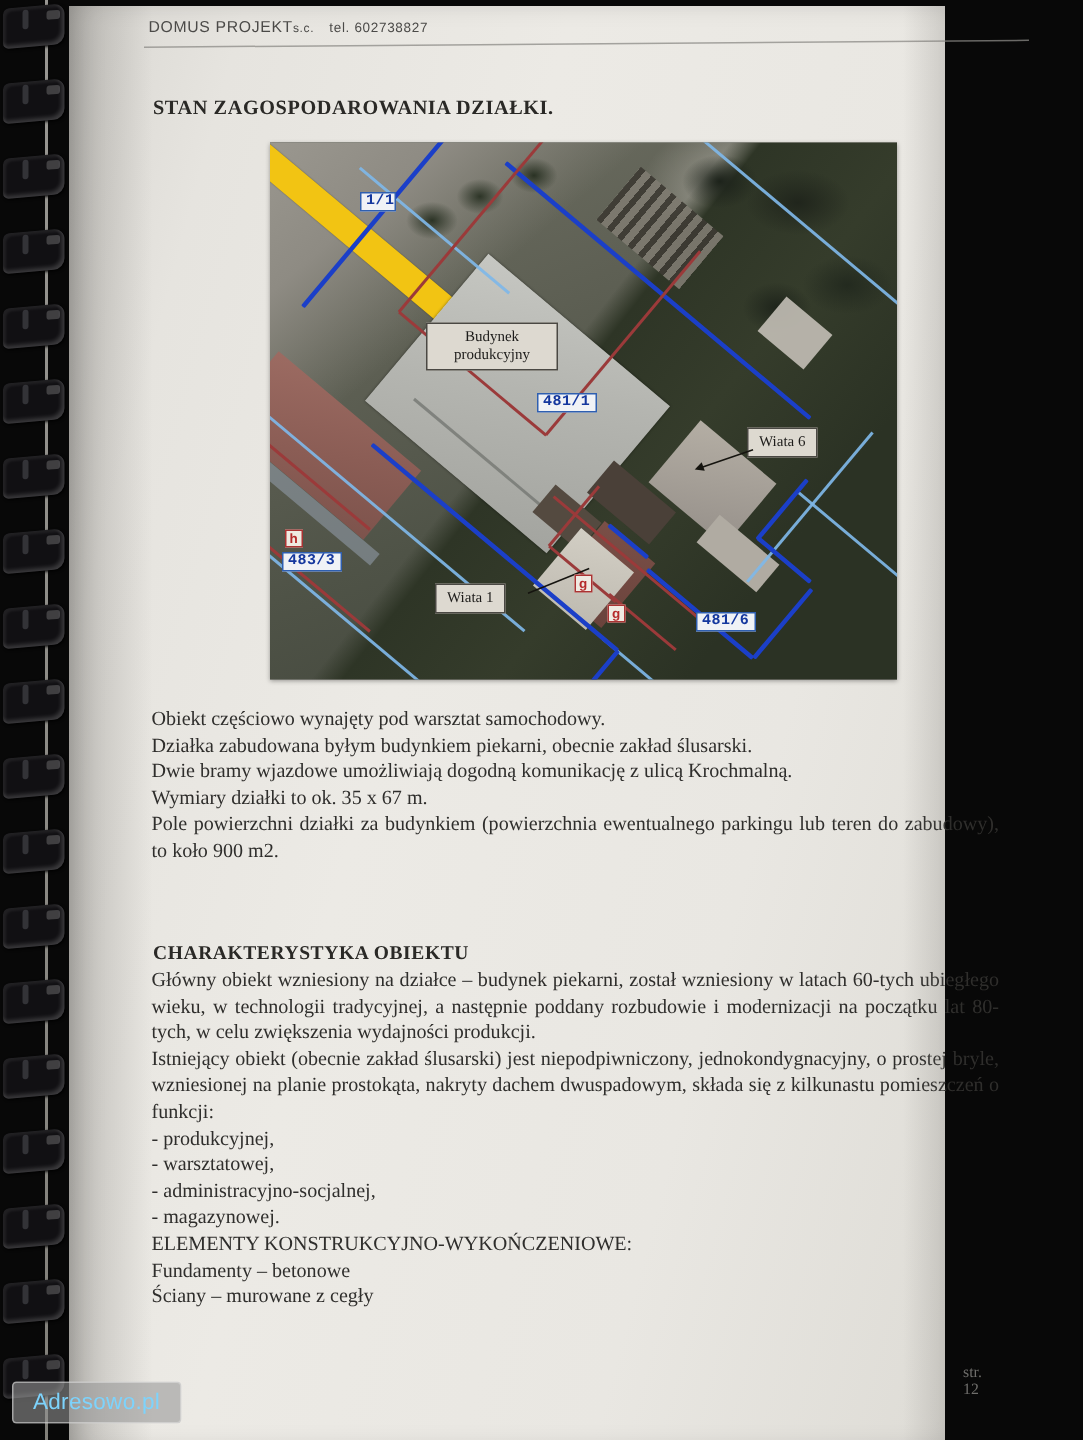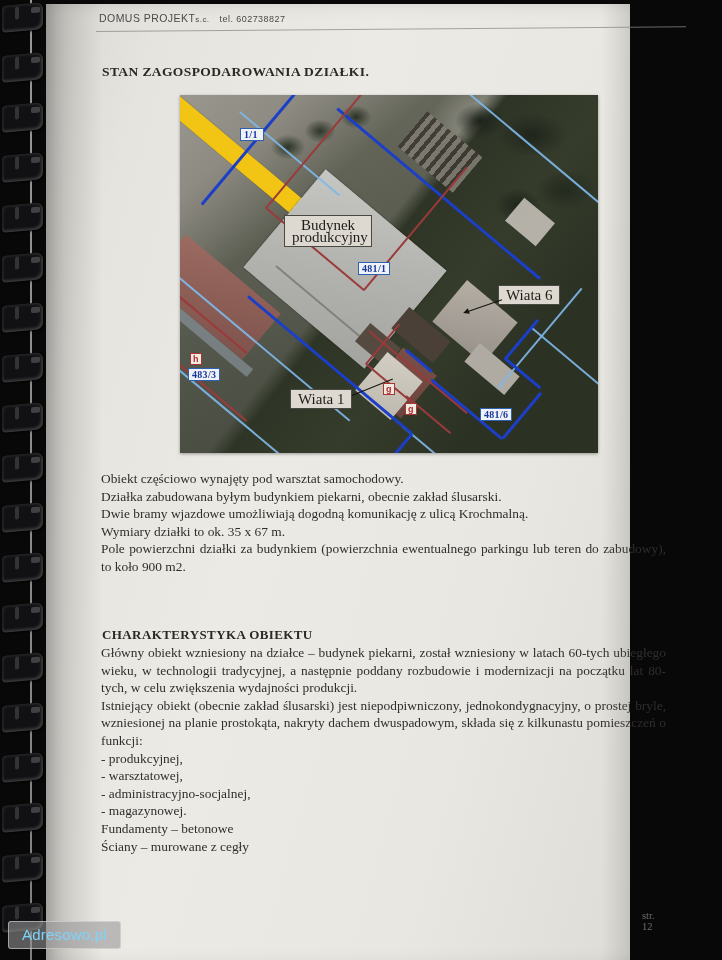--- a/index.html
+++ b/index.html
@@ -363,35 +363,35 @@
     border-radius: 1px;
     transform: rotate(40deg);
   }
 
   
   .map-label {
     position: absolute;
     background: #ddd9d0;
     border: 1px solid #4a4843;
     font-family: "Liberation Serif", serif;
-    font-size: 15px;
+    font-size: 10px;
     line-height: 12px;
     color: #1d1c1a;
     text-align: center;
     padding: 3px 7px;
     white-space: pre-line;
     z-index: 5;
   }
   
   .parcel-num {
     position: absolute;
     background: #f0f2f6;
     border: 1px solid #2f5fb0;
     color: #14379e;
-    font-family: Liberation Serif, serif;
+    font-family: Liberation Mono, monospace;
     font-weight: bold;
     font-size: 10px;
     letter-spacing: .3px;
     padding: 0 3px;
     z-index: 5;
   }
   
   .marker-letter {
     position: absolute;
     background: #efeae2;
@@ -444,20 +444,21 @@
 
   <div class="sec-title" id="title-char">CHARAKTERYSTYKA OBIEKTU</div>
 
   <div class="body-block" id="block-2">
     <p class="just">Główny obiekt wzniesiony na działce – budynek piekarni, został wzniesiony w latach 60-tych ubiegłego wieku, w technologii tradycyjnej, a następnie poddany rozbudowie i modernizacji na początku lat 80-tych, w celu zwiększenia wydajności produkcji.</p>
     <p class="just">Istniejący obiekt (obecnie zakład ślusarski) jest niepodpiwniczony, jednokondygnacyjny, o prostej bryle, wzniesionej na planie prostokąta, nakryty dachem dwuspadowym, składa się z kilkunastu pomieszczeń o funkcji:</p>
     <p>- produkcyjnej,</p>
     <p>- warsztatowej,</p>
     <p>- administracyjno-socjalnej,</p>
     <p>- magazynowej.</p>
+    <p>ELEMENTY KONSTRUKCYJNO-WYKOŃCZENIOWE:</p>
     <p>Fundamenty – betonowe</p>
     <p>Ściany – murowane z cegły</p>
   </div>
 
   <div class="footer-page">str. 12</div>
 </div>
 
 <div class="photo">
   <div class="photo-inner"></div>
 
@@ -526,21 +527,21 @@
 
   <div class="map-label" style="left:318px; top:190px;">Wiata 6</div>
   <div class="leader" style="left:288px; top:216px; width:36px; transform:rotate(-19deg);"></div>
   <div class="arrow-head" style="left:283px; top:214px; transform:rotate(160deg);"></div>
 
   <div class="map-label" style="left:110px; top:294px;">Wiata  1</div>
   <div class="leader" style="left:172px; top:300px; width:44px; transform:rotate(-22deg);"></div>
 
   <div class="parcel-num" style="left:178px; top:167px;">481/1</div>
   <div class="parcel-num" style="left:8px;   top:273px;">483/3</div>
-  <div class="parcel-num" style="left:300px; top:313px;text-align:center;">481/6</div>
+  <div class="parcel-num" style="left:284px; top:313px;text-align:center;">481/6</div>
   <div class="parcel-num" style="left:60px;  top:33px; overflow:hidden; width:16px;">1/1</div>
 
   <div class="marker-letter" style="left:10px;  top:258px;">h</div>
   <div class="marker-letter" style="left:203px; top:288px;">g</div>
   <div class="marker-letter" style="left:225px; top:308px;">g</div>
 </div>
 
 <div class="binding">
   <div class="binding-wire"></div>
   <div class="ring" style="top:4px;"></div>

